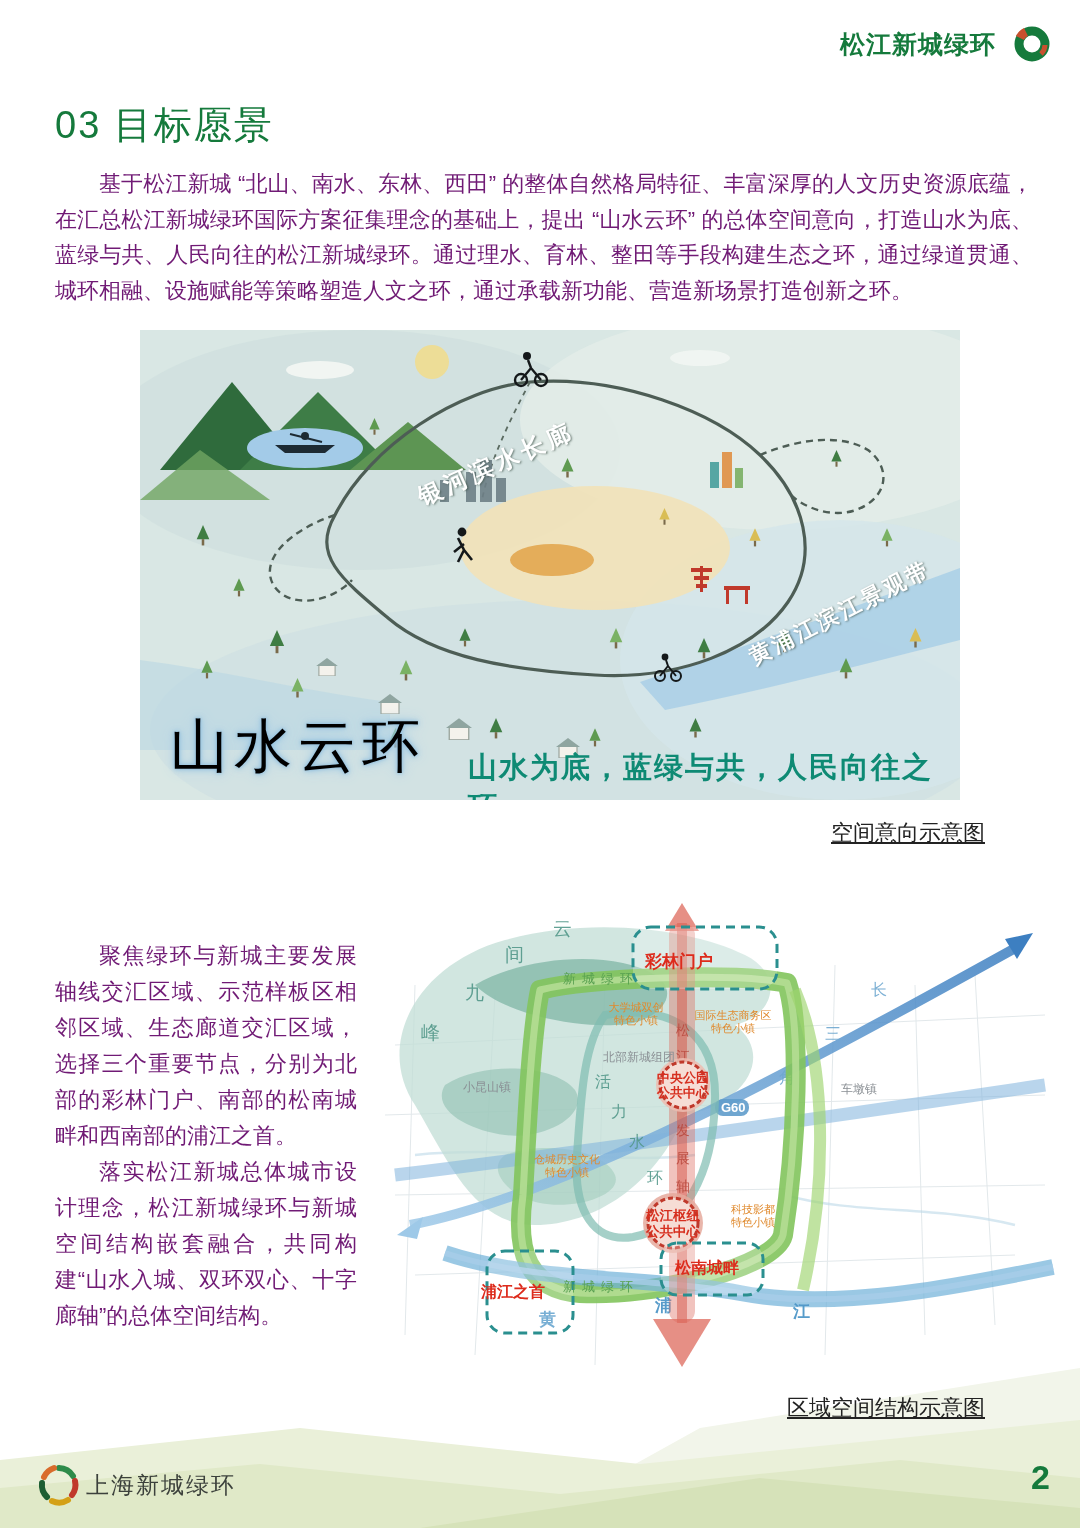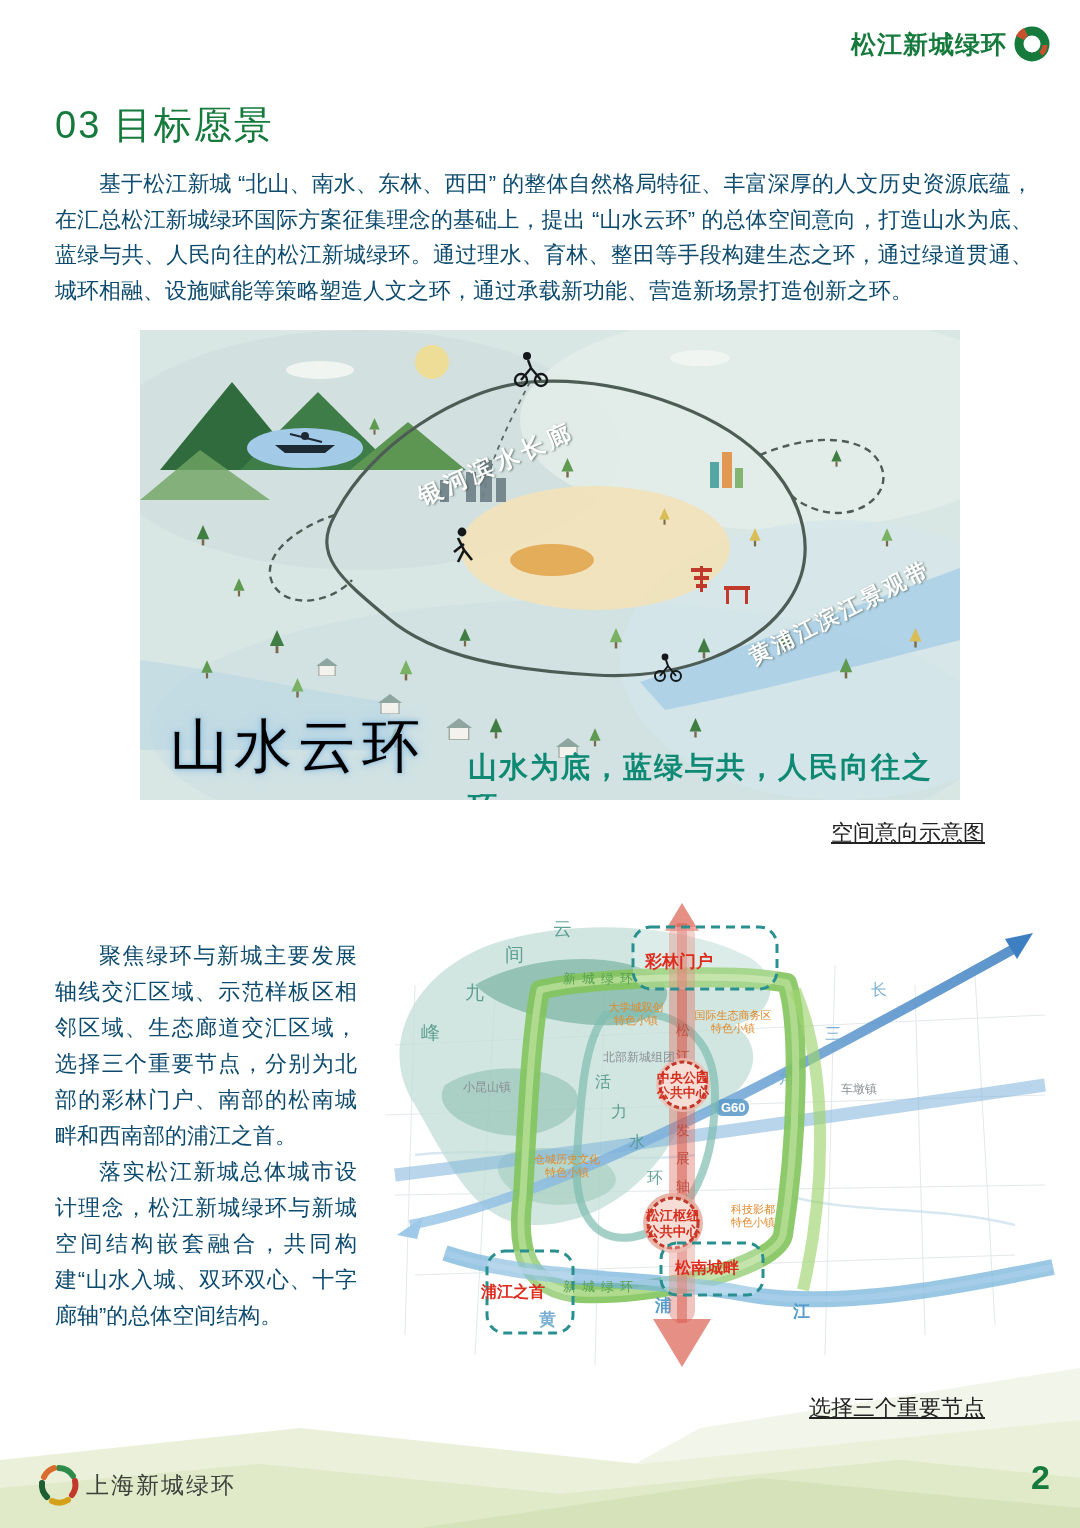--- a/index.html
+++ b/index.html
@@ -1,27 +1,27 @@
 <!DOCTYPE html>
 <html><head>
 <meta charset="utf-8">
 <style>
   html,body{margin:0;padding:0;background:#fff;}
   .page{position:relative;width:1080px;height:1528px;background:#ffffff;overflow:hidden;
         font-family:"Liberation Sans","DejaVu Sans",sans-serif;color:#111;}
 
   
-  .hdr{position:absolute;top:24px;right:28px;display:flex;align-items:center;gap:5px;}
+  .hdr{position:absolute;top:24px;right:28px;display:flex;align-items:center;gap:16px;}
   .hdr-title{font-size:25px;font-weight:bold;color:#157a3c;letter-spacing:1px;}
 
   
   .sec-title{position:absolute;font-size:38px;font-weight:normal;color:#157a3c;letter-spacing:2px;}
 
   
-  .para{position:absolute;font-size:22px;line-height:35.5px;text-align:justify;color:#0c4a6e;}
+  .para{position:absolute;font-size:22px;line-height:35.5px;text-align:justify;color:#701a75;}
   .para p{margin:0;text-indent:2em;}
 
   .caption{position:absolute;font-size:22px;color:#222;text-align:right;z-index:5;text-decoration:underline;}
 
   
   .illu-wrap{position:absolute;left:140px;top:330px;width:820px;height:470px;overflow:hidden;}
   .illu-big-title{position:absolute;left:30px;top:378px;font-size:58px;font-weight:normal;color:#000000;
       letter-spacing:6px;text-shadow:0 0 6px #8fbede,0 0 14px #a8cfe8,0 0 3px #7fb2d8;}
   .illu-tagline{position:absolute;left:328px;top:418px;font-size:29px;font-weight:bold;color:#0e8a74;letter-spacing:2px;}
   .illu-lbl{position:absolute;color:#fff;font-weight:bold;text-shadow:1px 1px 2px rgba(60,80,70,.65);white-space:nowrap;}
@@ -309,21 +309,21 @@
         <text x="398" y="331">特色小镇</text>
       </g>
 
       <g font-size="12" fill="#8a8f94">
         <text x="248" y="166">北部新城组团</text>
         <text x="108" y="196">小昆山镇</text>
         <text x="486" y="198">车墩镇</text>
       </g>
     </svg>
   </div>
-  <div class="caption" style="right:95px;top:1393px;">选择三个重要节点</div>
+  <div class="caption" style="right:95px;top:1393px;">区域空间结构示意图</div>
 
   <svg class="footer-art" viewBox="0 0 1080 160">
     <polygon points="700,60 1080,0 1080,160 520,160" fill="#f2f5ea"></polygon>
     <polygon points="0,92 300,60 640,96 1080,52 1080,160 0,160" fill="#eaf0d9"></polygon>
     <polygon points="0,120 260,96 560,126 900,92 1080,110 1080,160 0,160" fill="#e0e9c8"></polygon>
     <polygon points="420,160 760,110 1080,140 1080,160" fill="#d6e2b9"></polygon>
   </svg>
 
   <div class="footer-brand">
     <svg width="46" height="46" viewBox="0 0 46 46">

